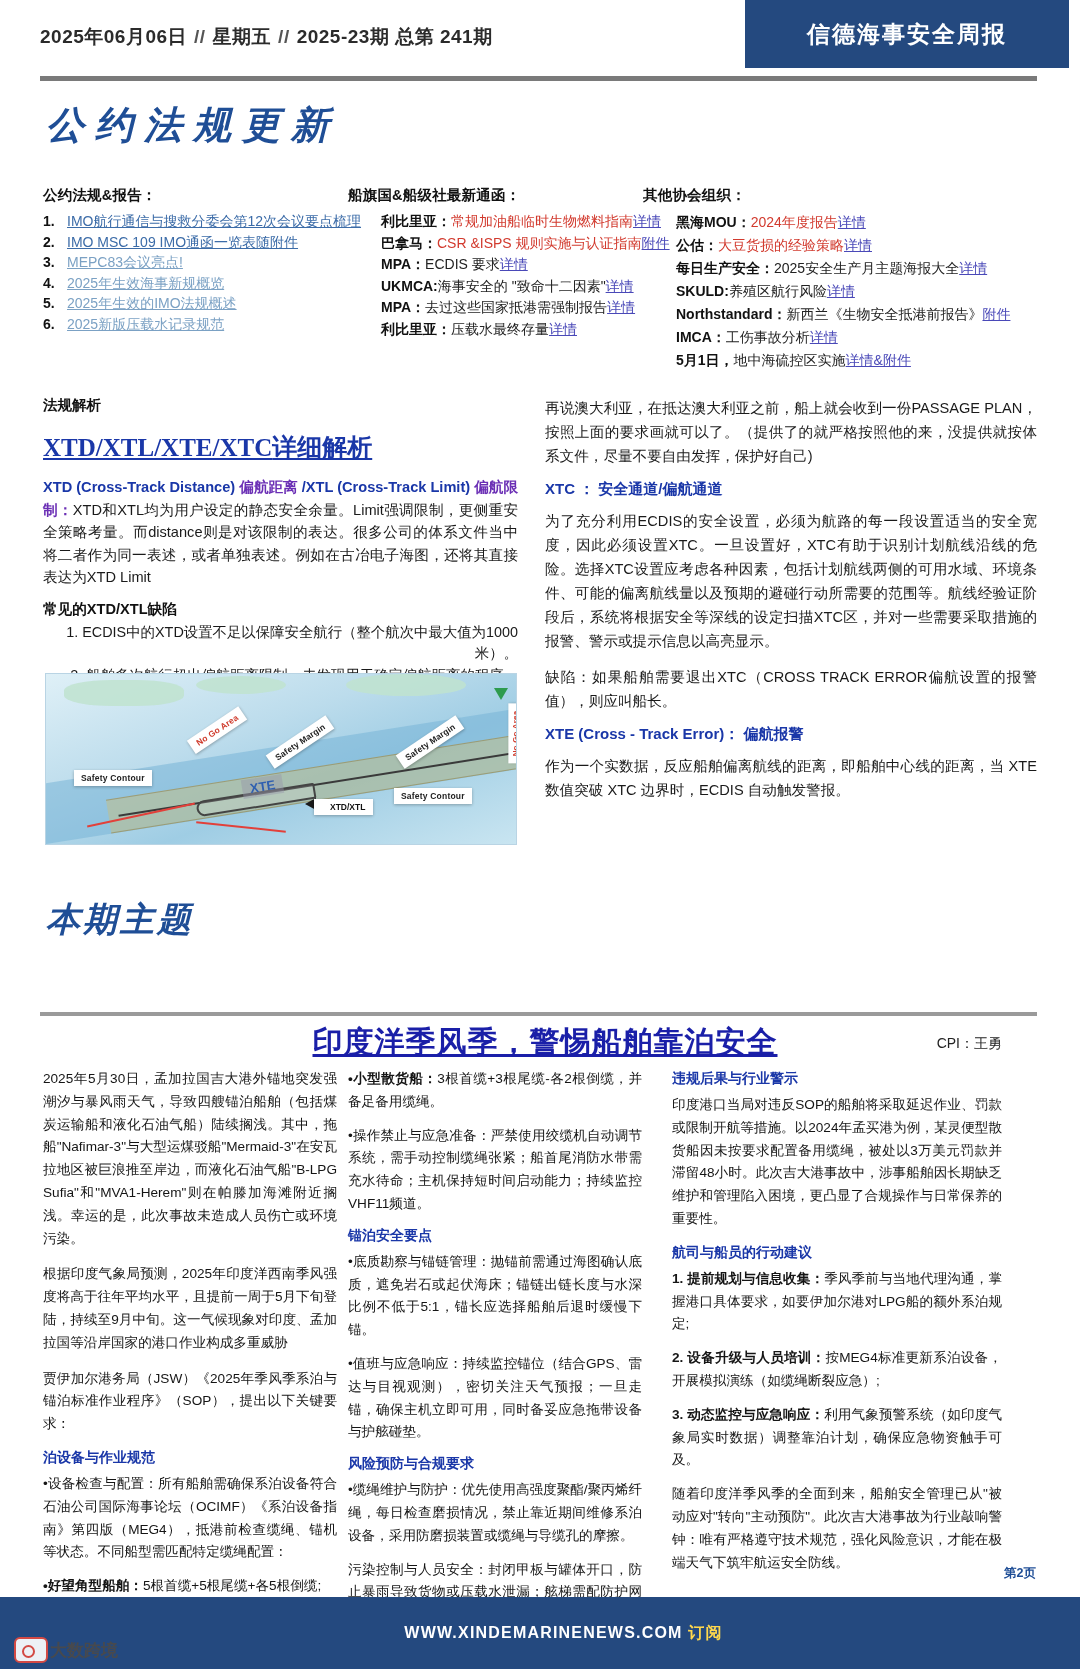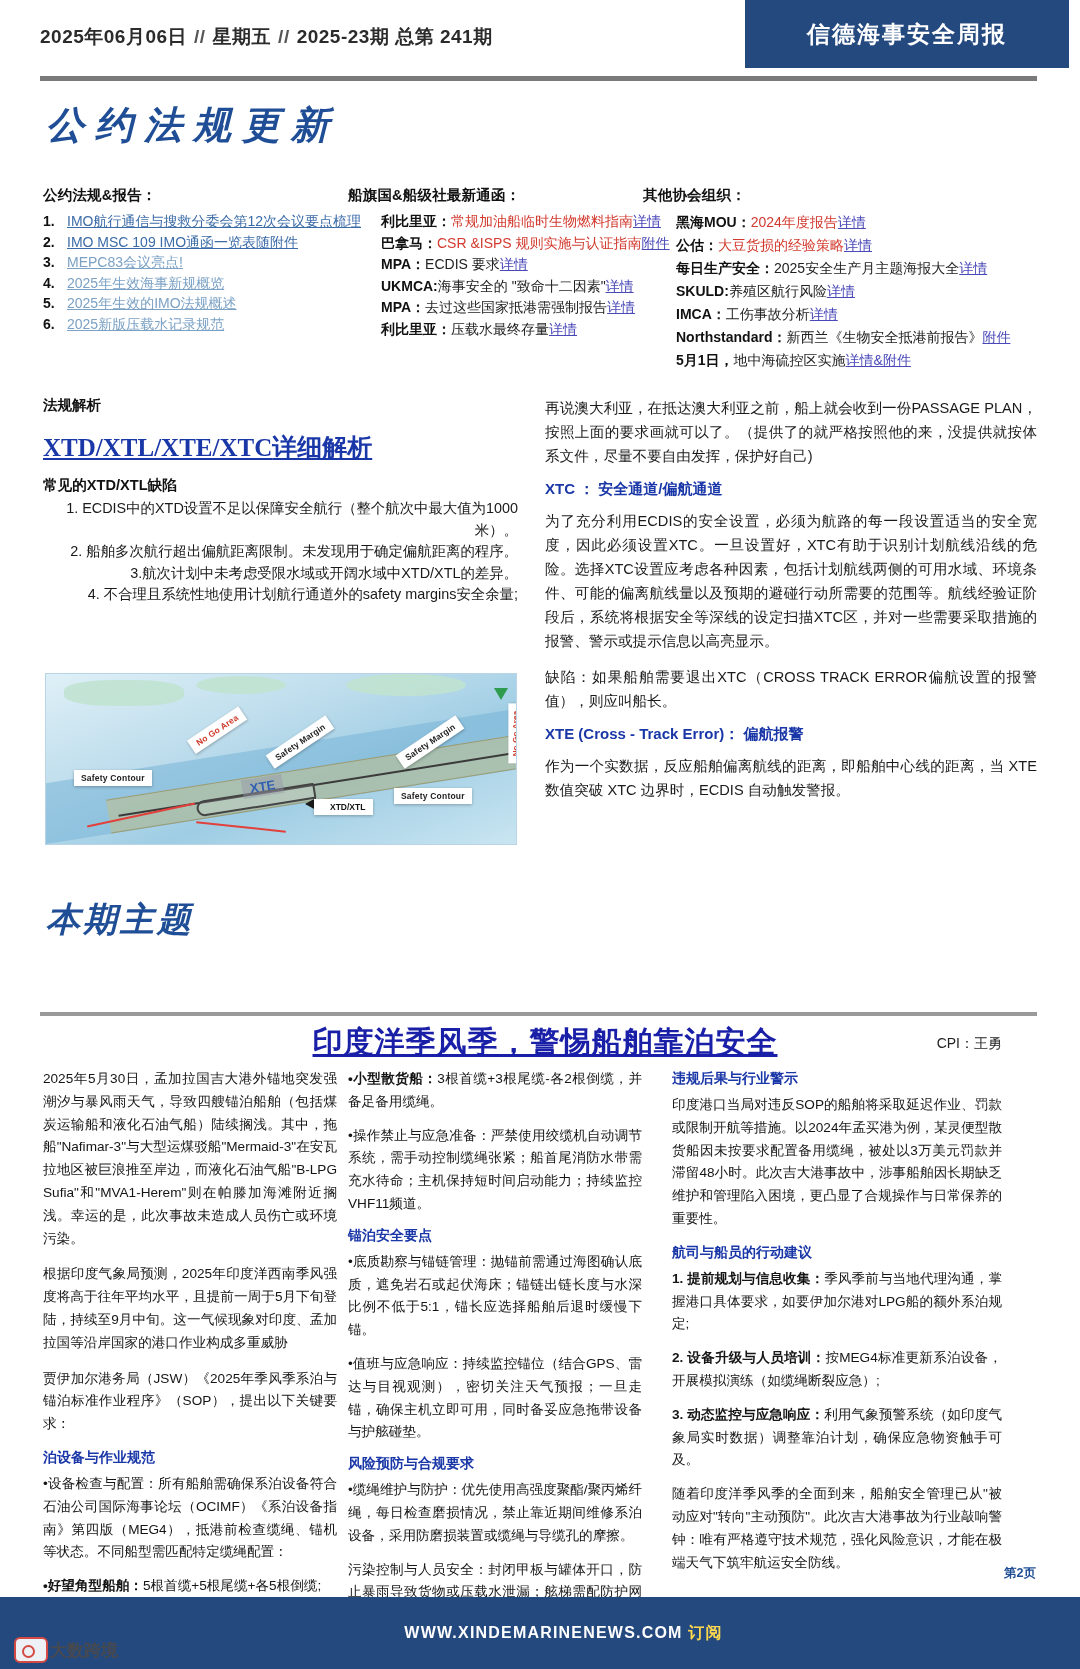--- a/index.html
+++ b/index.html
@@ -460,32 +460,33 @@
       <div class="kv-item"><span class="k">MPA：</span><span class="v">去过这些国家抵港需强制报告</span><span class="more">详情</span></div>
       <div class="kv-item"><span class="k">利比里亚：</span><span class="v">压载水最终存量</span><span class="more">详情</span></div>
     </div>
 
     <div class="link-col" id="link-col-3">
       <div class="col-head">其他协会组织：</div>
       <div class="kv-item"><span class="k">黑海MOU：</span><span class="v red">2024年度报告</span><span class="more">详情</span></div>
       <div class="kv-item"><span class="k">公估：</span><span class="v red">大豆货损的经验策略</span><span class="more">详情</span></div>
       <div class="kv-item"><span class="k">每日生产安全：</span><span class="v">2025安全生产月主题海报大全</span><span class="more">详情</span></div>
       <div class="kv-item"><span class="k">SKULD:</span><span class="v">养殖区航行风险</span><span class="more">详情</span></div>
+      <div class="kv-item"><span class="k">Northstandard：</span><span class="v">新西兰《生物安全抵港前报告》</span><span class="more">附件</span></div>
       <div class="kv-item"><span class="k">IMCA：</span><span class="v">工伤事故分析</span><span class="more">详情</span></div>
-      <div class="kv-item"><span class="k">Northstandard：</span><span class="v">新西兰《生物安全抵港前报告》</span><span class="more">附件</span></div>
       <div class="kv-item"><span class="k">5月1日，</span><span class="v">地中海硫控区实施</span><span class="more">详情&amp;附件</span></div>
     </div>
 
   </div>
 
   <div class="analysis">
 
     <div class="an-col" id="an-col-left">
       <div class="an-kicker">法规解析</div>
       <div class="an-title"><span>XTD/XTL/XTE/XTC</span><span class="cn">详细解析</span></div>
+      <div class="an-lead"><b class="blue">XTD (Cross-Track Distance)</b> <b class="purple">偏航距离</b> <b class="blue">/XTL (Cross-Track Limit)</b> <b class="purple">偏航限制：</b><span>XTD和XTL均为用户设定的静态安全余量。Limit强调限制，更侧重安全策略考量。而distance则是对该限制的表达。很多公司的体系文件当中将二者作为同一表述，或者单独表述。例如在古冶电子海图，还将其直接表达为XTD Limit</span></div>
       <div class="sub-head">常见的XTD/XTL缺陷</div>
       <div class="an-li">1. ECDIS中的XTD设置不足以保障安全航行（整个航次中最大值为1000米）。</div>
       <div class="an-li">2. 船舶多次航行超出偏航距离限制。未发现用于确定偏航距离的程序。</div>
       <div class="an-li">3.航次计划中未考虑受限水域或开阔水域中XTD/XTL的差异。</div>
       <div class="an-li">4. 不合理且系统性地使用计划航行通道外的safety margins安全余量;</div>
     </div>
 
     <div class="an-col" id="an-col-right">
       <div class="an-p">再说澳大利亚，在抵达澳大利亚之前，船上就会收到一份PASSAGE PLAN，按照上面的要求画就可以了。（提供了的就严格按照他的来，没提供就按体系文件，尽量不要自由发挥，保护好自己)</div>
       <div class="blue-head">XTC ： 安全通道/偏航通道</div>

